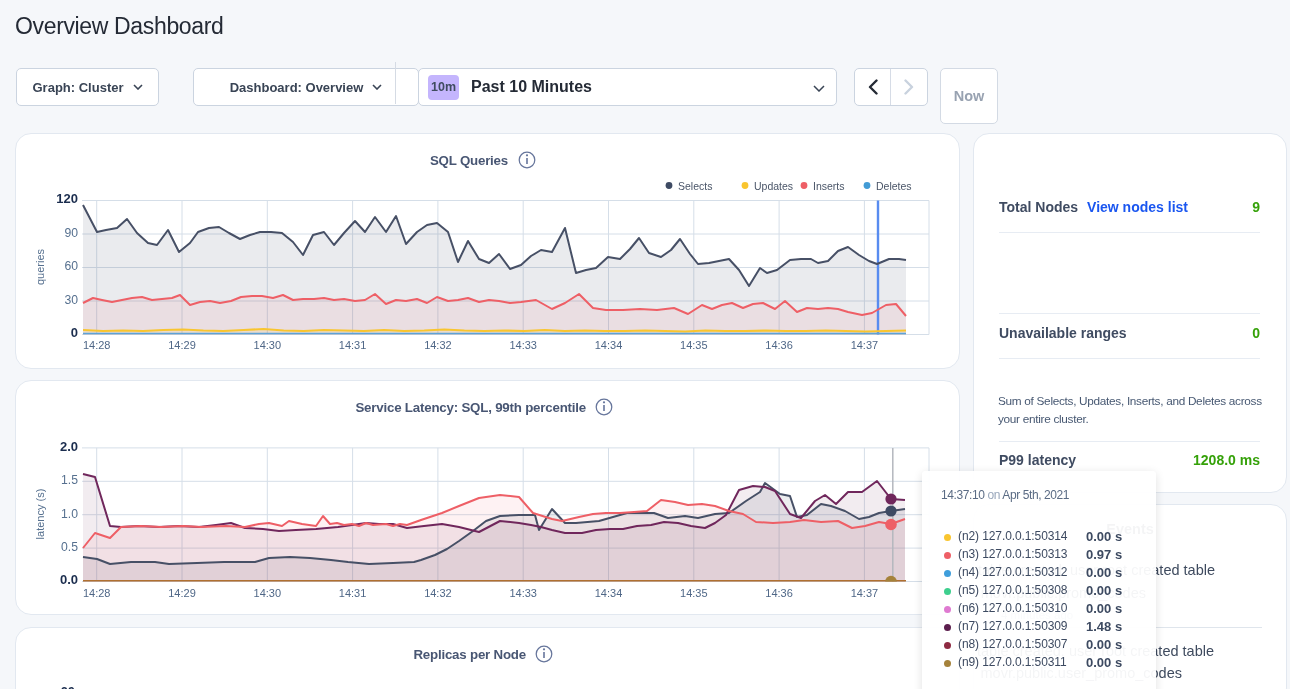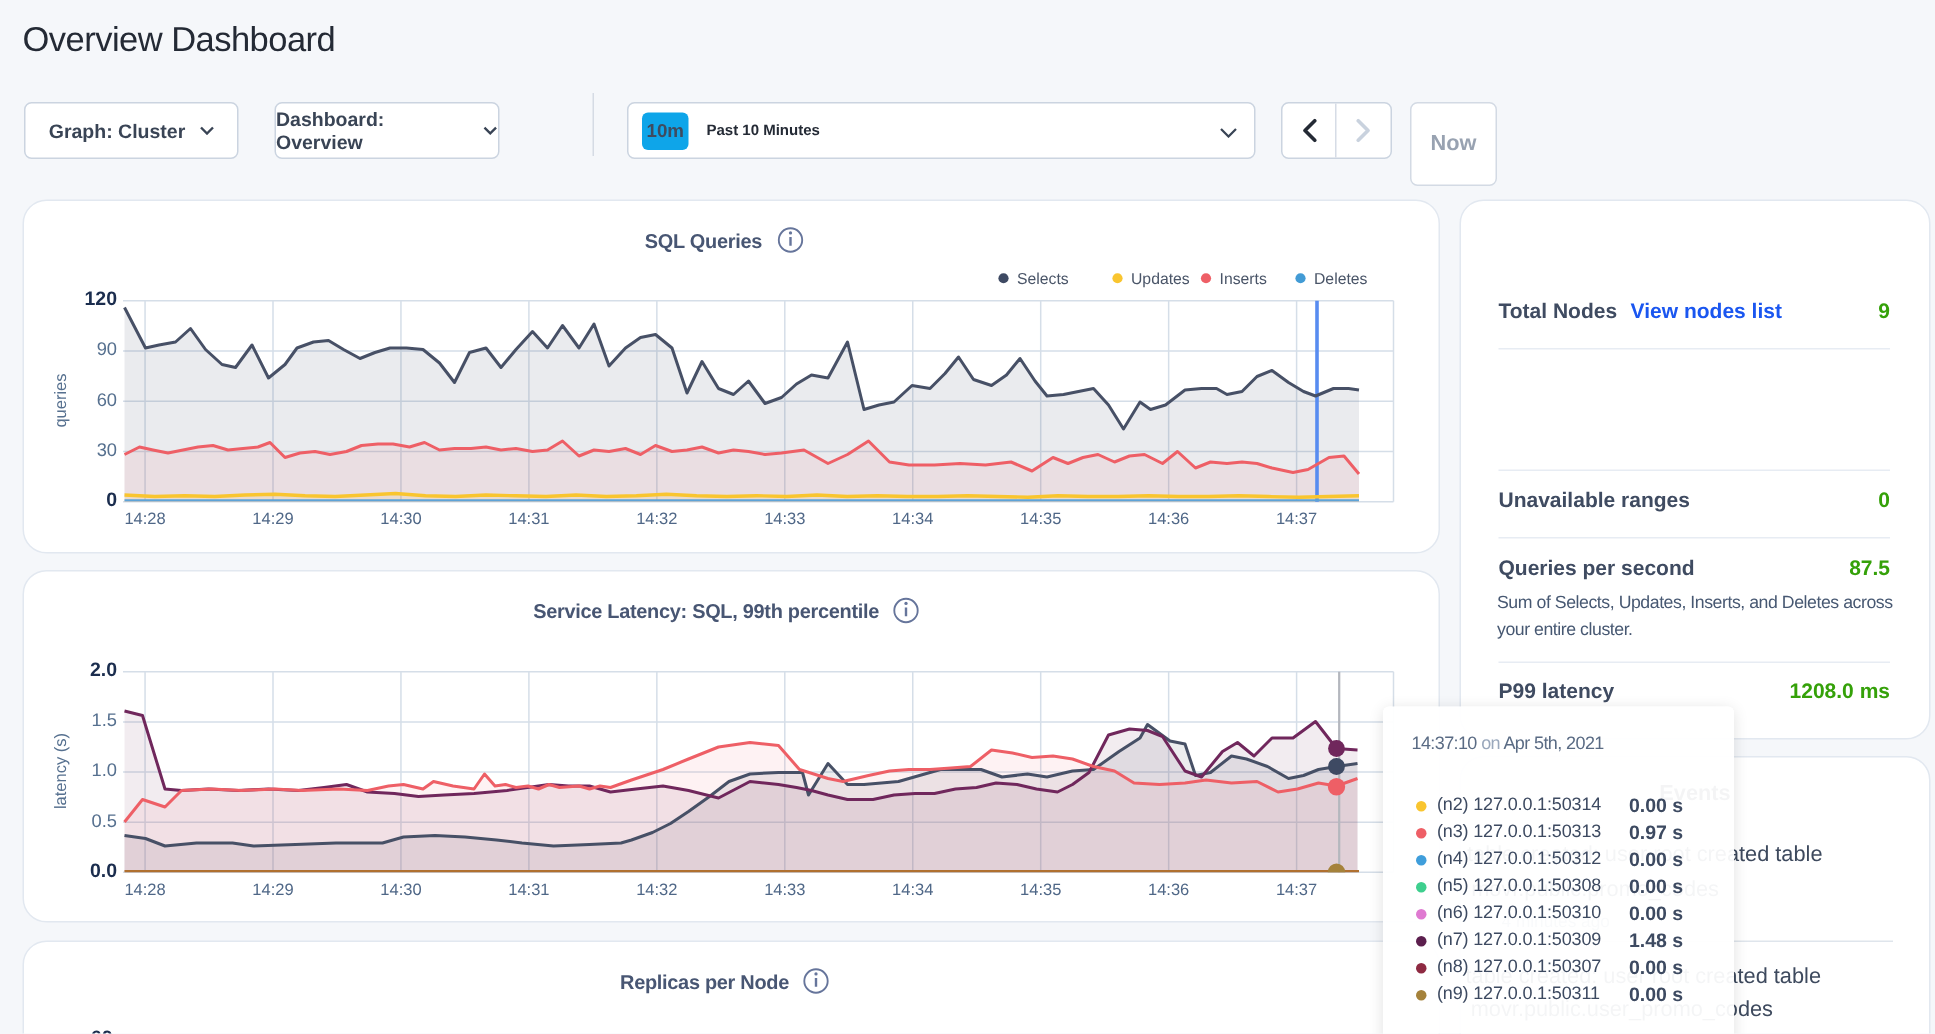--- a/index.html
+++ b/index.html
@@ -1,20 +1,20 @@
 <!DOCTYPE html>
 <html><head><meta charset="utf-8"><style>
 * { margin:0; padding:0; box-sizing:border-box; }
 html,body { width:1290px; height:689px; background:#f5f7fa; font-family:"Liberation Sans",sans-serif; overflow:hidden; position:relative; }
 h1 { position:absolute; left:15px; top:13px; font-size:23px; font-weight:normal; color:#242a35; letter-spacing:-0.35px; }
 .dd { position:absolute; top:68px; height:38px; background:#fff; border:1px solid #cbd4e0; border-radius:5px; display:flex; align-items:center; justify-content:center; font-size:13px; font-weight:bold; color:#394455; }
 .divider { position:absolute; left:395px; top:62px; width:1px; height:42px; background:#d5dbe4; }
 .timebox { position:absolute; left:418px; top:68px; width:419px; height:38px; background:#fff; border:1px solid #cbd4e0; border-radius:5px; display:flex; align-items:center; }
-.badge10 { margin-left:9px; background:#0ea5e9; border-radius:4px; font-size:12.5px; font-weight:bold; color:#3f4b5f; width:31px; height:25px; display:flex; align-items:center; justify-content:center; }
-.tbtext { margin-left:12px; font-size:10px; font-weight:bold; color:#242a35; }
+.badge10 { margin-left:9px; background:#c4b5fd; border-radius:4px; font-size:12.5px; font-weight:bold; color:#3f4b5f; width:31px; height:25px; display:flex; align-items:center; justify-content:center; }
+.tbtext { margin-left:12px; font-size:16px; font-weight:bold; color:#242a35; }
 .tbchev { position:absolute; right:11px; top:16px; }
 .arrows { position:absolute; left:854px; top:68px; width:74px; height:38px; background:#fff; border:1px solid #cbd4e0; border-radius:5px; display:flex; }
 .arr { width:37px; display:flex; align-items:center; justify-content:center; }
 .arr:first-child { border-right:1px solid #d6dce6; }
 .nowbtn { position:absolute; left:940px; top:68px; width:58px; height:56px; background:#fff; border:1px solid #d3dae4; border-radius:5px; display:flex; align-items:center; justify-content:center; font-size:14.5px; font-weight:bold; color:#98a2b1; }
 .card { position:absolute; background:#fff; border:1px solid #e2e8f0; border-radius:16px; }
 .summary { left:973px; top:133px; width:314px; height:360px; }
 .sumtitle { position:absolute; top:18px; width:100%; text-align:center; font-size:14.5px; font-weight:bold; color:#394455; }
 .srow { position:absolute; left:25px; right:26px; height:17px; font-size:14px; font-weight:bold; }
 .sl { color:#3f4b61; }
@@ -32,21 +32,21 @@
 .tth .on { color:#9aa8bc; }
 .ttr { position:absolute; left:19px; height:18px; width:200px; }
 .ttd { position:absolute; left:3px; top:6px; width:7px; height:7px; border-radius:50%; }
 .ttl { position:absolute; left:17px; top:1px; font-size:12px; color:#3d4a61; letter-spacing:-0.1px; }
 .ttv { position:absolute; left:145px; top:0.5px; font-size:13px; font-weight:bold; color:#3d4a61; }
 </style></head><body>
 <h1>Overview Dashboard</h1>
 <div class="dd" style="left:16px;width:143px">Graph: Cluster<svg width="10" height="6" viewBox="0 0 10 6" style="margin-left:9px">
       <polyline points="1,1 5,5 9,1" fill="none" stroke="#394455" stroke-width="1.6"></polyline>
     </svg></div>
-<div class="dd" style="left:183px;width:150px">Dashboard: Overview<svg width="10" height="6" viewBox="0 0 10 6" style="margin-left:9px">
+<div class="dd" style="left:193px;width:226px">Dashboard: Overview<svg width="10" height="6" viewBox="0 0 10 6" style="margin-left:9px">
       <polyline points="1,1 5,5 9,1" fill="none" stroke="#394455" stroke-width="1.6"></polyline>
     </svg></div>
 <div class="divider"></div>
 <div class="timebox">
     <span class="badge10">10m</span>
     <span class="tbtext">Past 10 Minutes</span>
 <svg class="tbchev" width="12" height="7" viewBox="0 0 12 7">
       <polyline points="1,1 6,6 11,1" fill="none" stroke="#394455" stroke-width="1.5"></polyline>
     </svg>
 </div>
@@ -192,21 +192,20 @@
         <text x="59" y="69" text-anchor="end" font-size="13" font-weight="bold" fill="#1b2d4e" font-family="Liberation Sans">60</text>
       </svg>
     </div>
   </div>
 <div class="card summary">
 <div class="srow" style="top:65px"><span class="sl">Total Nodes</span><span class="slink">View nodes list</span><span class="sv">9</span></div>
 <div class="shr" style="top:98px"></div>
 <div class="shr" style="top:179px"></div>
 <div class="srow" style="top:191px"><span class="sl">Unavailable ranges</span><span class="sv">0</span></div>
 <div class="shr" style="top:224px"></div>
-<div class="srow" style="top:236px"><span class="sl">Queries per second</span><span class="sv">87.5</span></div>
 <div class="ssub" style="top:258px">Sum of Selects, Updates, Inserts, and Deletes across<br>your entire cluster.</div>
 <div class="shr" style="top:307px"></div>
 <div class="srow" style="top:318px"><span class="sl">P99 latency</span><span class="sv">1208.0 ms</span></div>
 </div>
 <div class="card events">
 <div class="evtitle">Events</div>
 <div class="evline" style="top:58px;right:71px">table created: user root created table</div>
 <div class="evline" style="top:81px;right:140px">movr.public.promo_codes</div>
 <div class="evtime" style="top:104px;left:27px">4 minutes ago</div>
 <div class="evhr" style="top:122px"></div>

